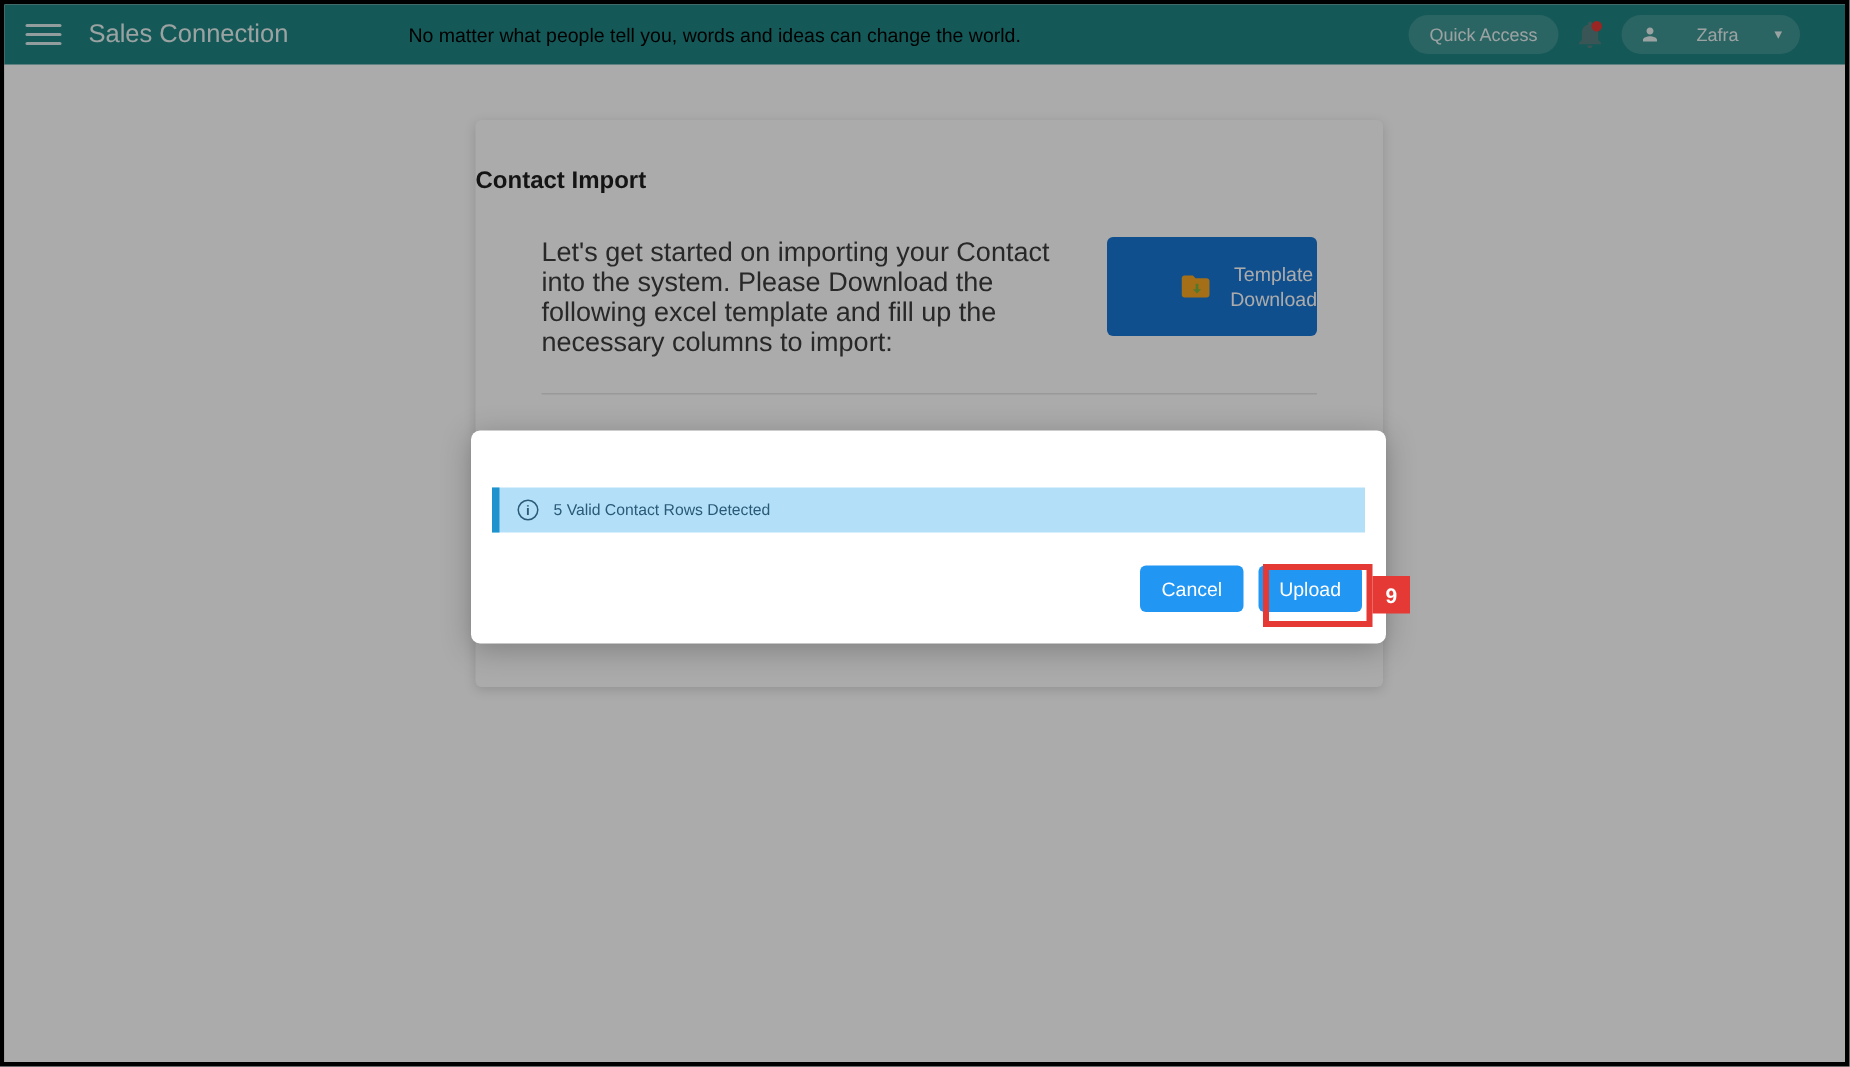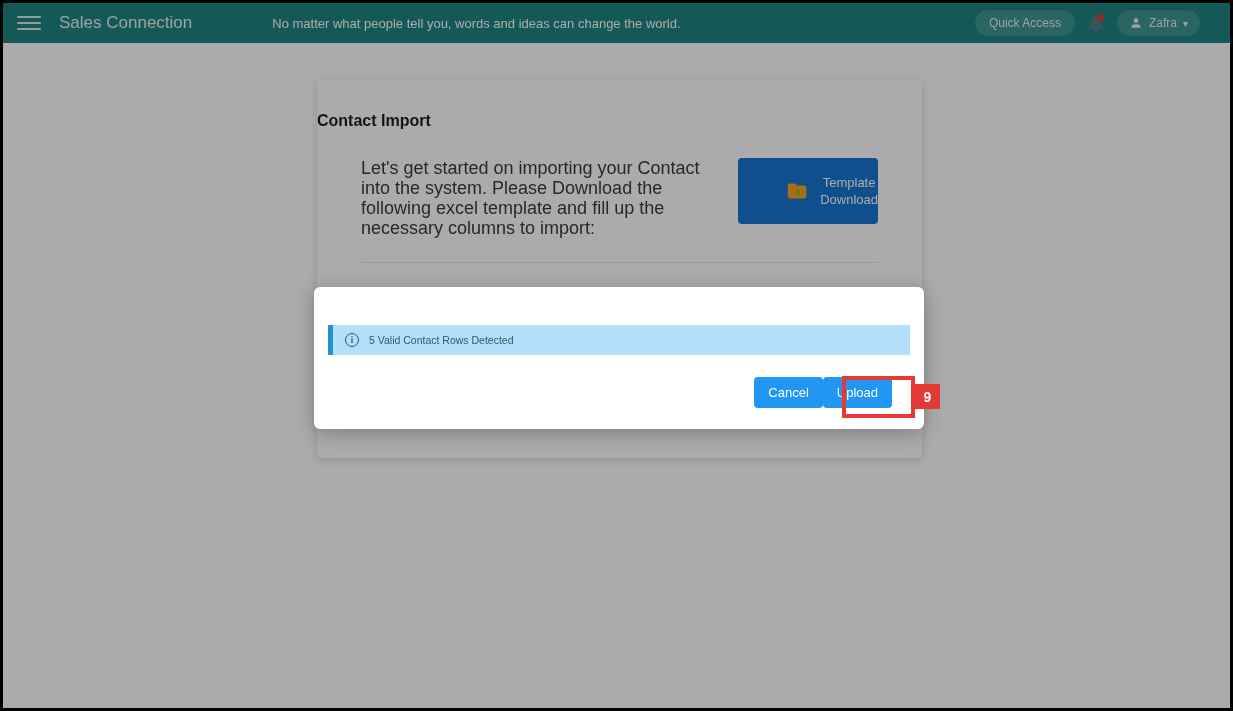--- a/index.html
+++ b/index.html
@@ -30,40 +30,40 @@
     }
     .hamburger {
       width: 24px; height: 24px;
       margin-left: 14px;
       display: flex; flex-direction: column;
       justify-content: center; gap: 4px;
       cursor: pointer;
     }
     .hamburger span { display: block; height: 2px; background: #d9ecea; border-radius: 1px; }
     .brand { font-weight: normal; font-size: 17px; margin-left: 18px; color: #e8f3f2; }
-    .tagline { font-size: 13px; margin-left: 80px; color: #ffffff; }
+    .tagline { font-size: 13px; margin-left: 80px; color: #000000; }
     .topbar-right { margin-left: auto; display: flex; align-items: center; gap: 10px; padding-right: 30px; }
     .quick-access {
       background: rgba(255,255,255,0.15);
       color: #e8f3f2;
       font-size: 12px;
       padding: 6px 14px;
       border-radius: 16px;
       cursor: pointer;
     }
     .bell { width: 22px; height: 22px; position: relative; cursor: pointer; }
     .bell svg { fill: #567f7f; }
     .bell-dot { position: absolute; top: 2px; right: 3px; width: 7px; height: 7px; background: #e53935; border-radius: 50%; }
     .user-chip {
       background: rgba(255,255,255,0.15);
       color: #e8f3f2;
       font-size: 12px;
       padding: 6px 12px;
       border-radius: 16px;
-      display: flex; align-items: center; gap: 6px;
+      display: flex; align-items: center; gap: 24px;
       cursor: pointer;
       justify-content: space-between;
     }
     .chev-down { font-size: 10px; }
     .page-bg {
       position: absolute;
       top: 40px; left: 0; right: 0; bottom: 0;
       background: #fff;
       z-index: 0;
     }
@@ -146,21 +146,22 @@
     .info-icon {
       width: 14px; height: 14px; border: 1.5px solid #2a5a78; border-radius: 50%;
       display: flex; align-items: center; justify-content: center;
       font-size: 9px; font-weight: bold;
       color: #2a5a78;
     }
     .modal-actions {
       margin-top: 22px;
       display: flex;
       justify-content: flex-end;
-      padding-right: 18px;
+      gap: 10px;
+      padding-right: 2px;
     }
     .btn {
       padding: 8px 14px;
       border-radius: 4px;
       font-size: 13px;
       font-weight: 500;
       color: #fff;
       cursor: pointer;
       border: none;
     }

